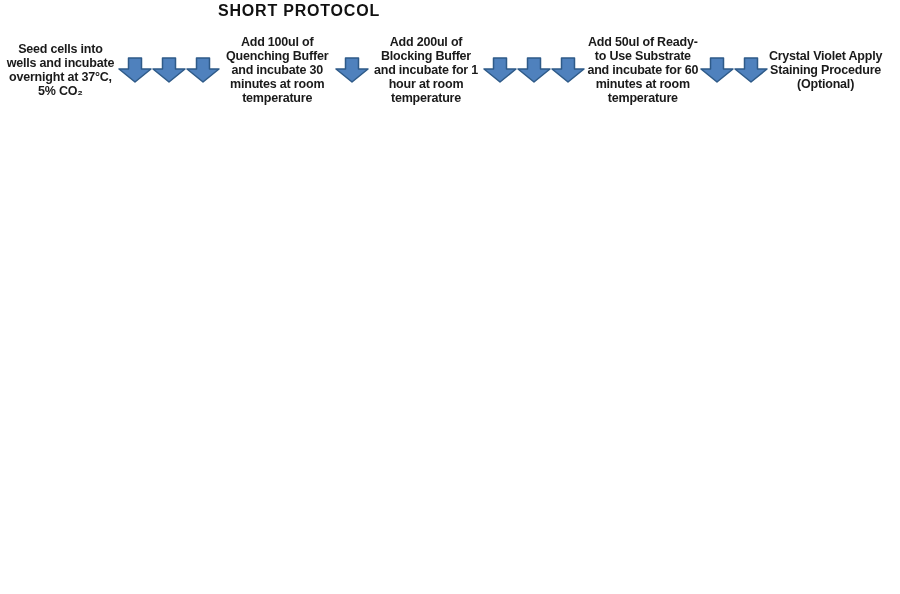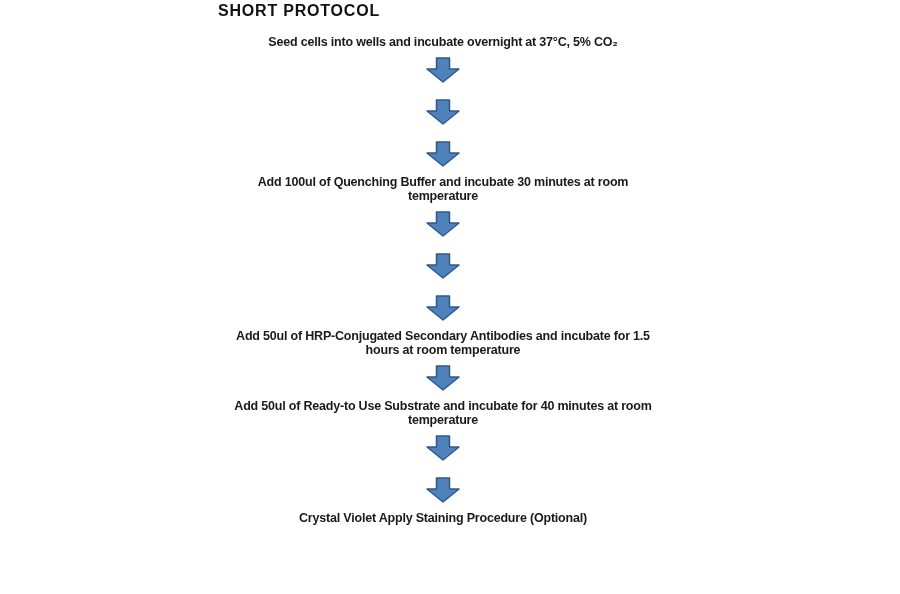--- a/index.html
+++ b/index.html
@@ -24,21 +24,21 @@
     letter-spacing: 0.8px;
     color: #111111;
     white-space: nowrap;
   }
   .flow {
     position: absolute;
     left: 3px;
     top: 35px;
     width: 880px;
     display: flex;
-    flex-direction: column;
+    flex-direction: row;
     align-items: center;
   }
   .step {
     width: 100%;
     font-size: 12.5px;
     font-weight: bold;
     letter-spacing: -0.2px;
     line-height: 14px;
     color: #1a1a1a;
     text-align: center;
@@ -75,38 +75,37 @@
       <polygon points="10.5,1 23.5,1 23.5,12 33,12 17,25 1,12 10.5,12" stroke-width="1.5" stroke-linejoin="round" fill="#4f81bd" stroke="#2e5a88"></polygon>
     </svg>
 
     <div class="step">Add 100ul of Quenching Buffer and incubate 30 minutes at room
 temperature</div>
 
     <svg class="arrow" width="34" height="26" viewBox="0 0 34 26">
       <polygon points="10.5,1 23.5,1 23.5,12 33,12 17,25 1,12 10.5,12" stroke-width="1.5" stroke-linejoin="round" fill="#4f81bd" stroke="#2e5a88"></polygon>
     </svg>
 
+    <div class="step">Add 200ul of Blocking Buffer and incubate for 1 hour at room temperature</div>
 
     <svg class="arrow" width="34" height="26" viewBox="0 0 34 26">
       <polygon points="10.5,1 23.5,1 23.5,12 33,12 17,25 1,12 10.5,12" stroke-width="1.5" stroke-linejoin="round" fill="#4f81bd" stroke="#2e5a88"></polygon>
     </svg>
 
 
     <svg class="arrow" width="34" height="26" viewBox="0 0 34 26">
       <polygon points="10.5,1 23.5,1 23.5,12 33,12 17,25 1,12 10.5,12" stroke-width="1.5" stroke-linejoin="round" fill="#4f81bd" stroke="#2e5a88"></polygon>
     </svg>
 
-    <div class="step">Add 50ul of HRP-Conjugated Secondary Antibodies and incubate for 1.5
-hours at room temperature</div>
 
     <svg class="arrow" width="34" height="26" viewBox="0 0 34 26">
       <polygon points="10.5,1 23.5,1 23.5,12 33,12 17,25 1,12 10.5,12" stroke-width="1.5" stroke-linejoin="round" fill="#4f81bd" stroke="#2e5a88"></polygon>
     </svg>
 
-    <div class="step">Add 50ul of Ready-to Use Substrate and incubate for 40 minutes at room
+    <div class="step">Add 50ul of Ready-to Use Substrate and incubate for 60 minutes at room
 temperature</div>
 
     <svg class="arrow" width="34" height="26" viewBox="0 0 34 26">
       <polygon points="10.5,1 23.5,1 23.5,12 33,12 17,25 1,12 10.5,12" stroke-width="1.5" stroke-linejoin="round" fill="#4f81bd" stroke="#2e5a88"></polygon>
     </svg>
 
 
     <svg class="arrow" width="34" height="26" viewBox="0 0 34 26">
       <polygon points="10.5,1 23.5,1 23.5,12 33,12 17,25 1,12 10.5,12" stroke-width="1.5" stroke-linejoin="round" fill="#4f81bd" stroke="#2e5a88"></polygon>
     </svg>

